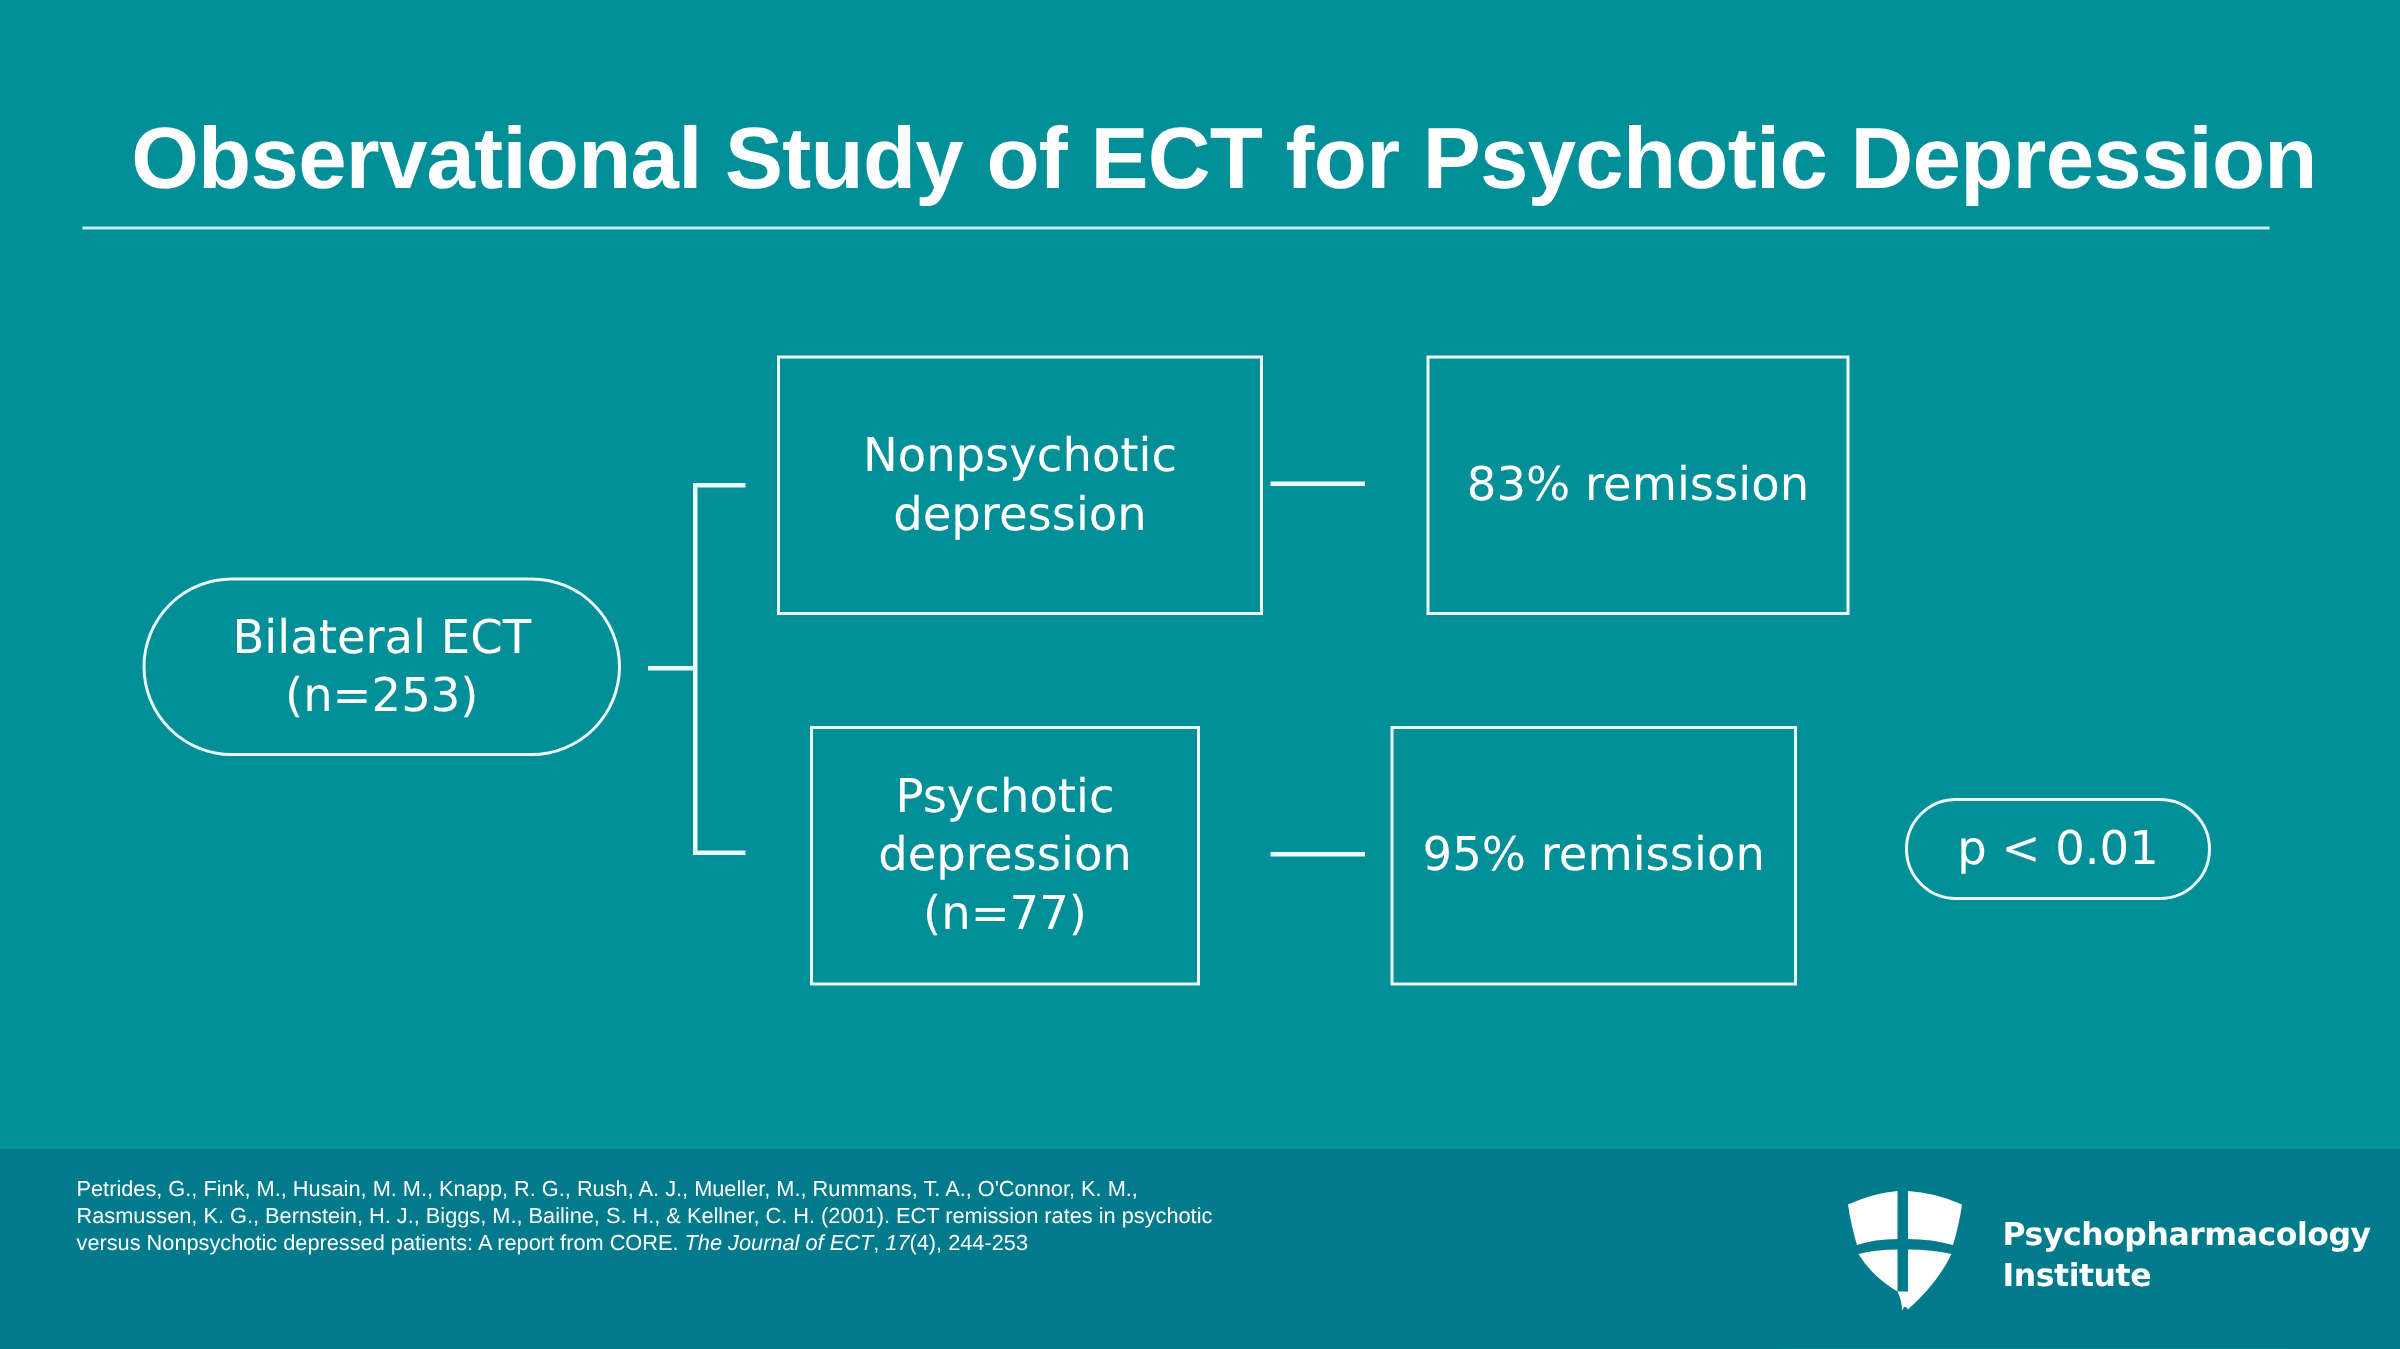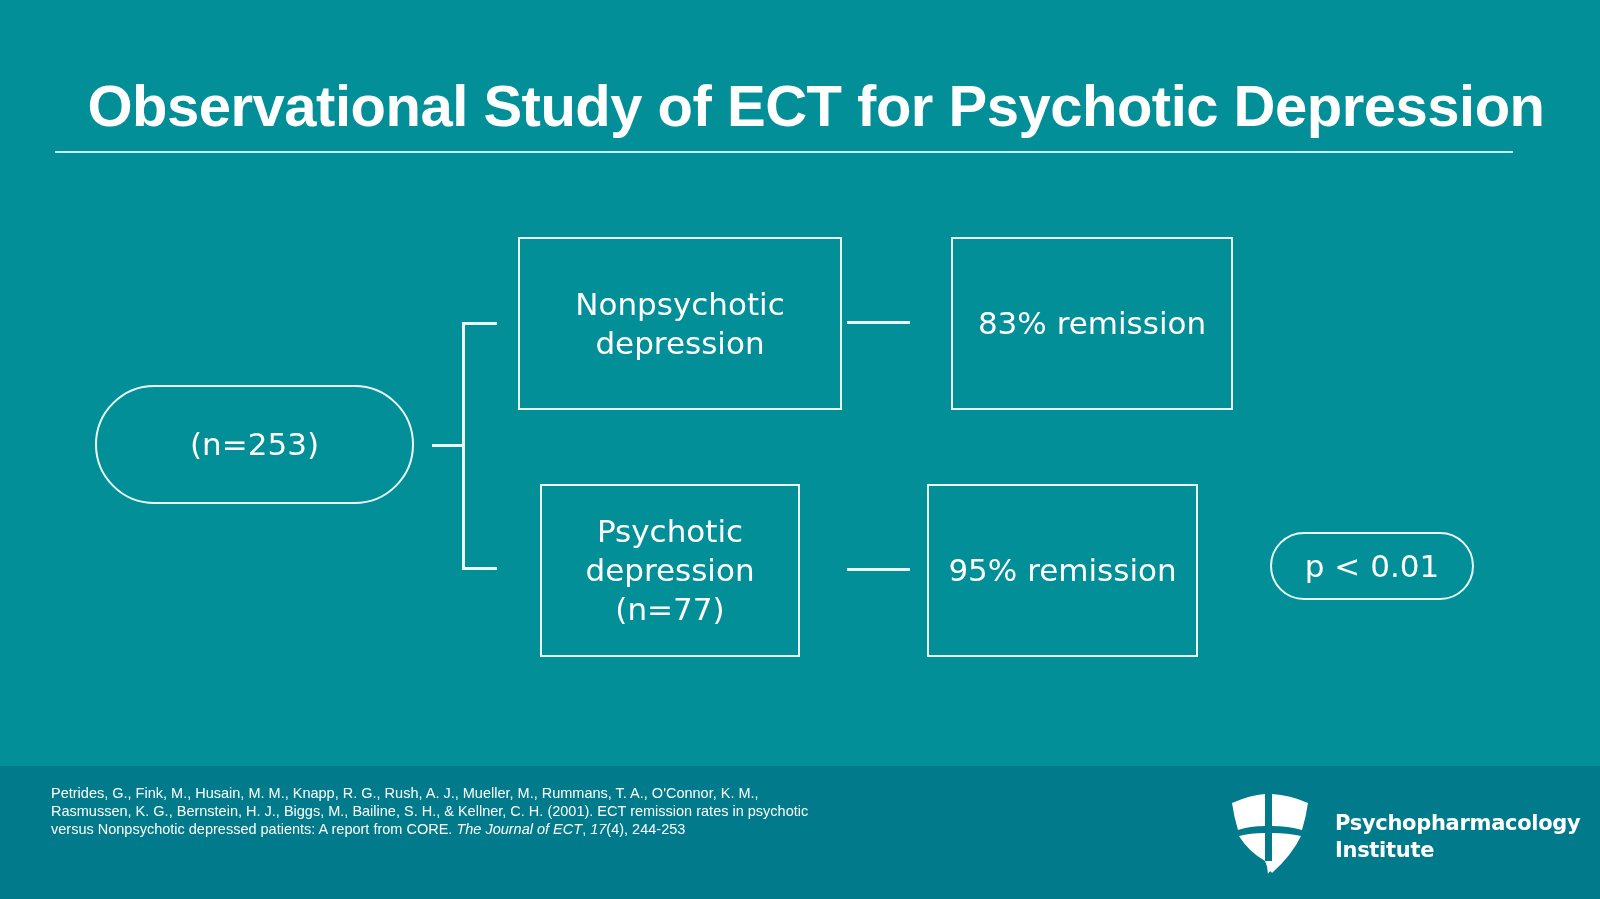--- a/index.html
+++ b/index.html
@@ -44,20 +44,21 @@
     }
   </style>
 </head>
 <body>
 
 <div class="title">Observational Study of ECT for Psychotic Depression</div>
 <div class="title-rule"></div>
 
 <div class="node pill" style="left:95px; top:385px; width:319px; height:119px;">
   <div>
+    <div>Bilateral ECT</div>
     <div>(n=253)</div>
   </div>
 </div>
 
 <div class="line" style="left:432px; top:444px; width:32px; height:2.5px;"></div>
 <div class="line" style="left:462px; top:322px; width:2.5px; height:248px;"></div>
 <div class="line" style="left:462px; top:322px; width:35px; height:2.5px;"></div>
 <div class="line" style="left:462px; top:567px; width:35px; height:2.5px;"></div>
 
 <div class="node" style="left:518px; top:237px; width:324px; height:173px;">

